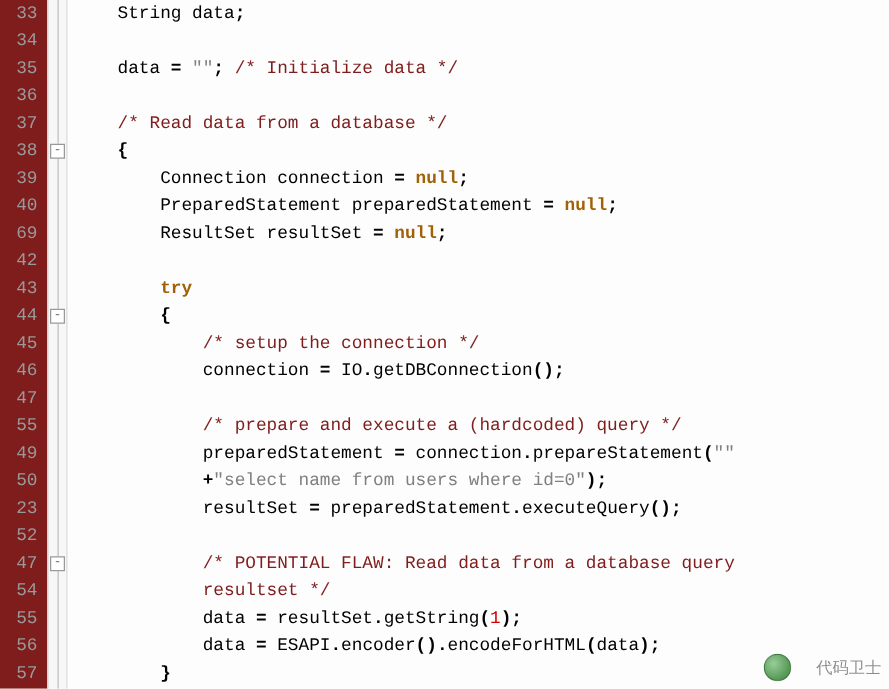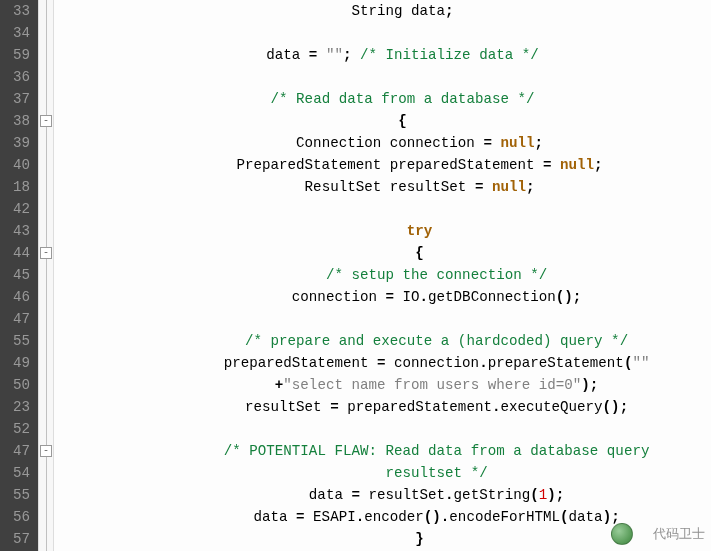--- a/index.html
+++ b/index.html
@@ -12,21 +12,21 @@
     width: 711px;
     height: 551px;
     overflow: hidden;
     position: relative;
   }
   .editor {
     display: flex;
     height: 100%;
   }
   .gutter {
-    background: #404040;
+    background: #7f1d1d;
     color: #999999;
     text-align: right;
     padding: 0 8px 0 4px;
     user-select: none;
     width: 38px;
     flex-shrink: 0;
   }
   .gutter .ln { height: 22px; }
   .foldcol {
     width: 16px;
@@ -54,26 +54,25 @@
     font-size: 10px;
     line-height: 10px;
     text-align: center;
     color: #666;
   }
   .code {
     padding-left: 6px;
     white-space: pre;
     flex-grow: 1;
     overflow: hidden;
-    text-align: center;
   }
   .code .row { height: 22px; }
   .kw { font-weight: bold; color: #a16207; }
   .op { font-weight: bold; color: #000; }
-  .cm { color: #15803d; }
+  .cm { color: #7f1d1d; }
   .str { color: #808080; }
   .num { color: #d00000; }
   .watermark {
     position: absolute;
     right: 6px;
     bottom: 6px;
     font-family: Arial, sans-serif;
     font-size: 13px;
     color: rgba(0,0,0,0.45);
     display: flex;
@@ -88,27 +87,27 @@
     border: 1px solid rgba(0,0,0,0.2);
   }
 </style>
 </head>
 <body>
 
 <div class="editor">
   <div class="gutter" id="gutter">
       <div class="ln">33</div>
       <div class="ln">34</div>
-      <div class="ln">59</div>
+      <div class="ln">35</div>
       <div class="ln">36</div>
       <div class="ln">37</div>
       <div class="ln">38</div>
       <div class="ln">39</div>
       <div class="ln">40</div>
-      <div class="ln">18</div>
+      <div class="ln">69</div>
       <div class="ln">42</div>
       <div class="ln">43</div>
       <div class="ln">44</div>
       <div class="ln">45</div>
       <div class="ln">46</div>
       <div class="ln">47</div>
       <div class="ln">55</div>
       <div class="ln">49</div>
       <div class="ln">50</div>
       <div class="ln">23</div>

